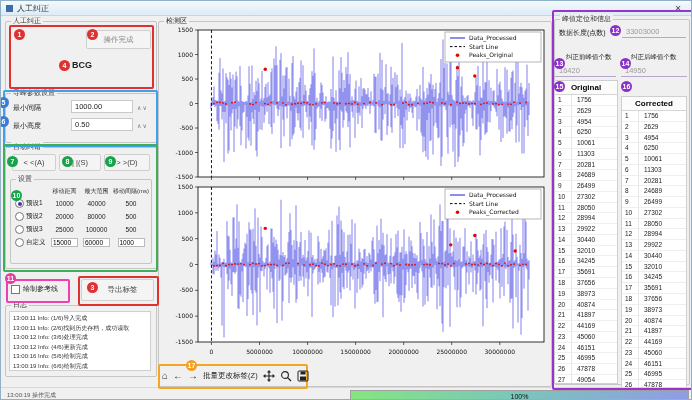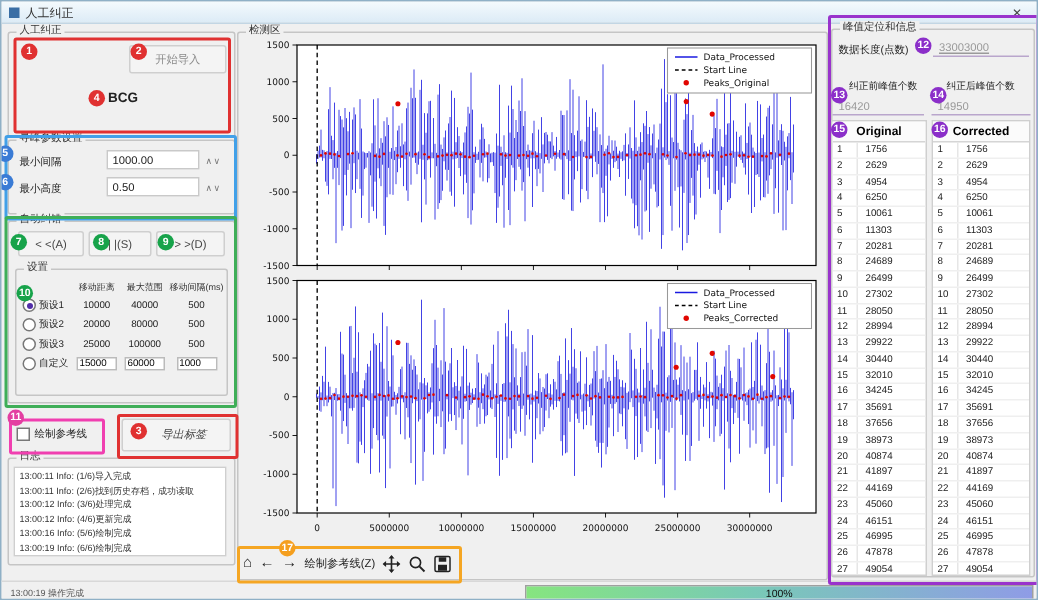--- a/index.html
+++ b/index.html
@@ -78,21 +78,21 @@
   <div class="titlebar">
     <span class="appicon"></span>
     <span>人工纠正</span>
     <span class="winbtn">✕</span>
   </div>
 
   <div class="gb" style="left:4px;top:20px;width:150px;height:69px;">
     <span class="gbl">人工纠正</span>
   </div>
   <div class="btn" style="left:85px;top:29px;width:63px;height:17px;">
-    <span>开始导入</span>
+    <span>操作完成</span>
   </div>
   <div class="lbl" style="left:71px;top:59px;font-size:9px;font-weight:bold;">BCG</div>
 
   <div class="gb" style="left:4px;top:92px;width:150px;height:48px;">
     <span class="gbl">寻峰参数设置</span>
   </div>
   <div class="lbl" style="left:12px;top:102px;">最小间隔</div>
   <input class="field" style="left: 70px; top: 99px; width: 62px; height: 13px;" value="1000.00">
   <span class="spin" style="left:136px;top:103px;"><span>∧</span><span>∨</span></span>
   <div class="lbl" style="left:12px;top:120px;">最小高度</div>
@@ -156,21 +156,21 @@
         <span class="scol2"><input class="sinput" value="60000" style=""></span>
         <span class="scol3"><input class="sinput" value="1000" style=""></span>
       </div>
     </div>
   </div>
 
   <div style="position:absolute;left:10px;top:283px;display:flex;align-items:center;gap:3px;">
     <span class="cbx"></span>
     <span style="font-size:7px;color:#222;">绘制参考线</span>
   </div>
-  <div class="btn dark" style="left:80px;top:278px;width:71px;height:20px;font-style:italic;">
+  <div class="btn dark" style="left:80px;top:278px;width:71px;height:20px;">
     <span style="margin-left:10px;">导出标签</span>
   </div>
 
   <div class="gb" style="left:4px;top:304px;width:150px;height:70px;">
     <span class="gbl">日志</span>
   </div>
   <div class="logbox" style="left:8px;top:310px;width:142px;height:60px;">
       <div>13:00:11 Info: (1/6)导入完成</div>
       <div>13:00:11 Info: (2/6)找到历史存档，成功读取</div>
       <div>13:00:12 Info: (3/6)处理完成</div>
@@ -419,41 +419,41 @@
       <line x1="289" y1="19.6" x2="304" y2="19.6" stroke="#000000" stroke-width="1" stroke-dasharray="2.5,2"></line>
       <text x="308" y="21.6" font-size="6" fill="#111" font-family="&quot;DejaVu Sans&quot;,sans-serif">Start Line</text>
       <circle cx="296.5" cy="28.2" r="1.8" fill="#e10600"></circle>
       <text x="308" y="30.2" font-size="6" fill="#111" font-family="&quot;DejaVu Sans&quot;,sans-serif">Peaks_Corrected</text>
     </svg>
 
   <div class="toolbar">
     <span class="ticon">⌂</span>
     <span class="ticon">←</span>
     <span class="ticon">→</span>
-    <span class="tbtn-label">绘制参考线(Z)</span>
+    <span class="tbtn-label">批量更改标签(Z)</span>
     <svg width="12" height="12">
       <path d="M6 1L6 11M1 6L11 6" stroke="#222" stroke-width="1.1"></path>
       <path d="M6 0l2 2.4H4zM6 12l2-2.4H4zM0 6l2.4-2v4zM12 6l-2.4-2v4z" fill="#222"></path>
     </svg>
     <svg width="12" height="12">
       <circle cx="5" cy="5" r="3.4" fill="none" stroke="#222" stroke-width="1.1"></circle>
       <path d="M7.6 7.6L11 11" stroke="#222" stroke-width="1.3"></path>
     </svg>
     <svg width="12" height="12">
       <rect x="1" y="1" width="10" height="10" rx="1" fill="none" stroke="#222" stroke-width="1"></rect>
       <rect x="3.5" y="1.5" width="5" height="3" fill="#222"></rect>
       <rect x="3" y="6.5" width="6" height="4" fill="#222"></rect>
     </svg>
   </div>
 
   <div class="gb" style="left:553px;top:18px;width:134px;height:364px;">
     <span class="gbl">峰值定位和信息</span>
   </div>
   <div class="lbl" style="left:558px;top:27px;">数据长度(点数)</div>
-  <div class="gval" style="left:621px;top:24px;width:64px;height:13px;text-decoration:underline;">33003000</div>
+  <div class="gval" style="left:621px;top:24px;width:64px;height:13px;">33003000</div>
   <div class="small-lbl" style="left:565px;top:52px;">纠正前峰值个数</div>
   <div class="small-lbl" style="left:630px;top:52px;">纠正后峰值个数</div>
   <div class="gval" style="left:554px;top:64px;width:61px;height:12px;">16420</div>
   <div class="gval" style="left:620px;top:64px;width:66px;height:12px;">14950</div>
 
   <div class="ptable" style="left:553px;top:79px;width:64px;height:304px;">
     <div class="thead">Original</div>
     <div class="tbody">
         <div class="trow">
           <span class="tidx">1</span>
@@ -558,21 +558,21 @@
         <div class="trow">
           <span class="tidx">26</span>
           <span class="tval">47878</span>
         </div>
         <div class="trow">
           <span class="tidx">27</span>
           <span class="tval">49054</span>
         </div>
       </div>
   </div>
-  <div class="ptable" style="left:620px;top:79px;width:66px;height:304px;">
+  <div class="ptable" style="left:620px;top:95px;width:66px;height:304px;">
     <div class="thead">Corrected</div>
     <div class="tbody">
         <div class="trow">
           <span class="tidx">1</span>
           <span class="tval">1756</span>
         </div>
         <div class="trow">
           <span class="tidx">2</span>
           <span class="tval">2629</span>
         </div>

